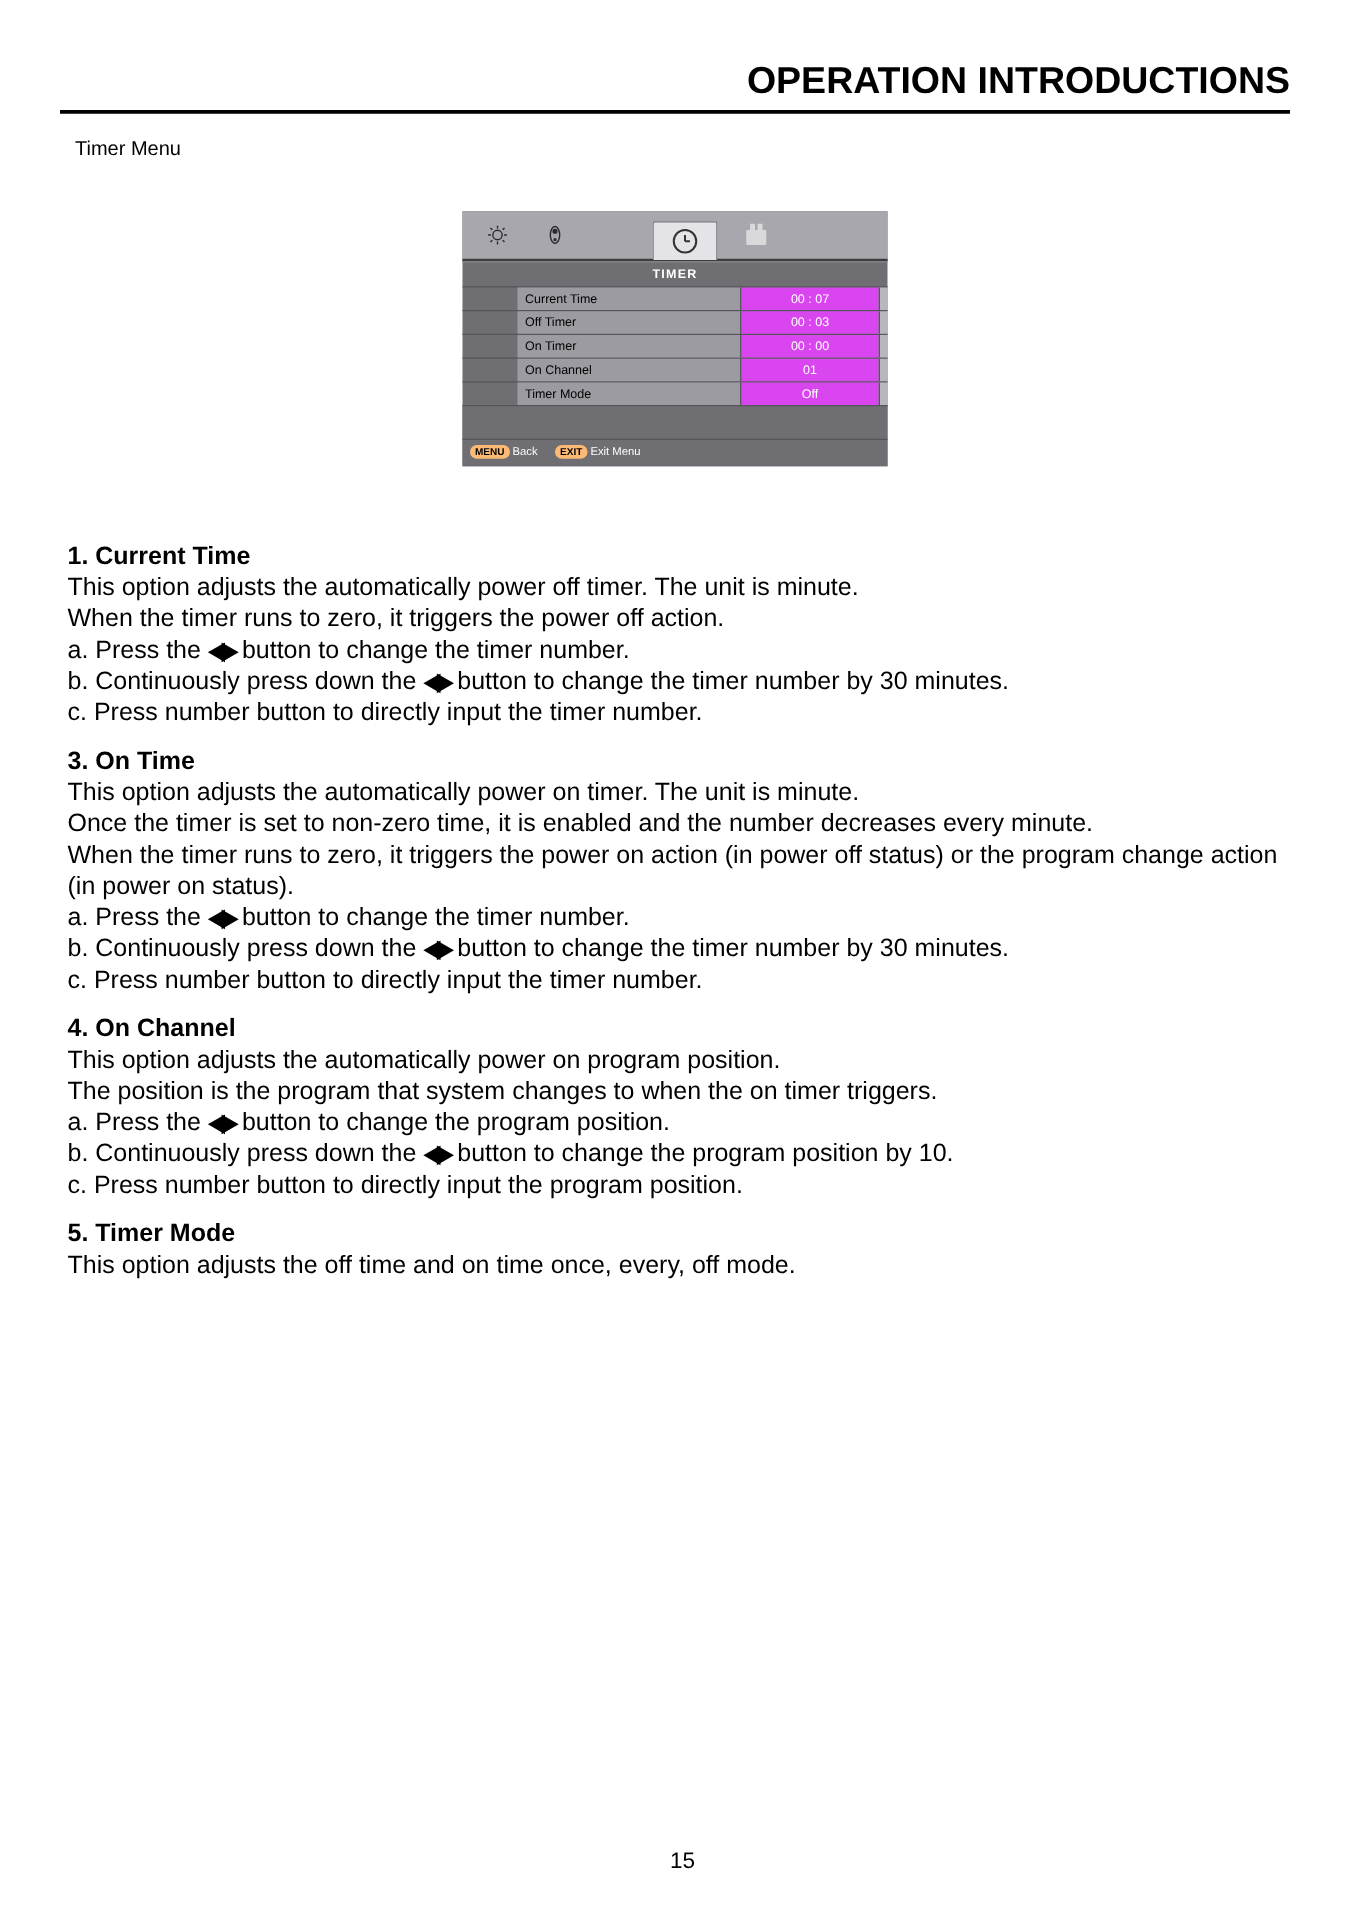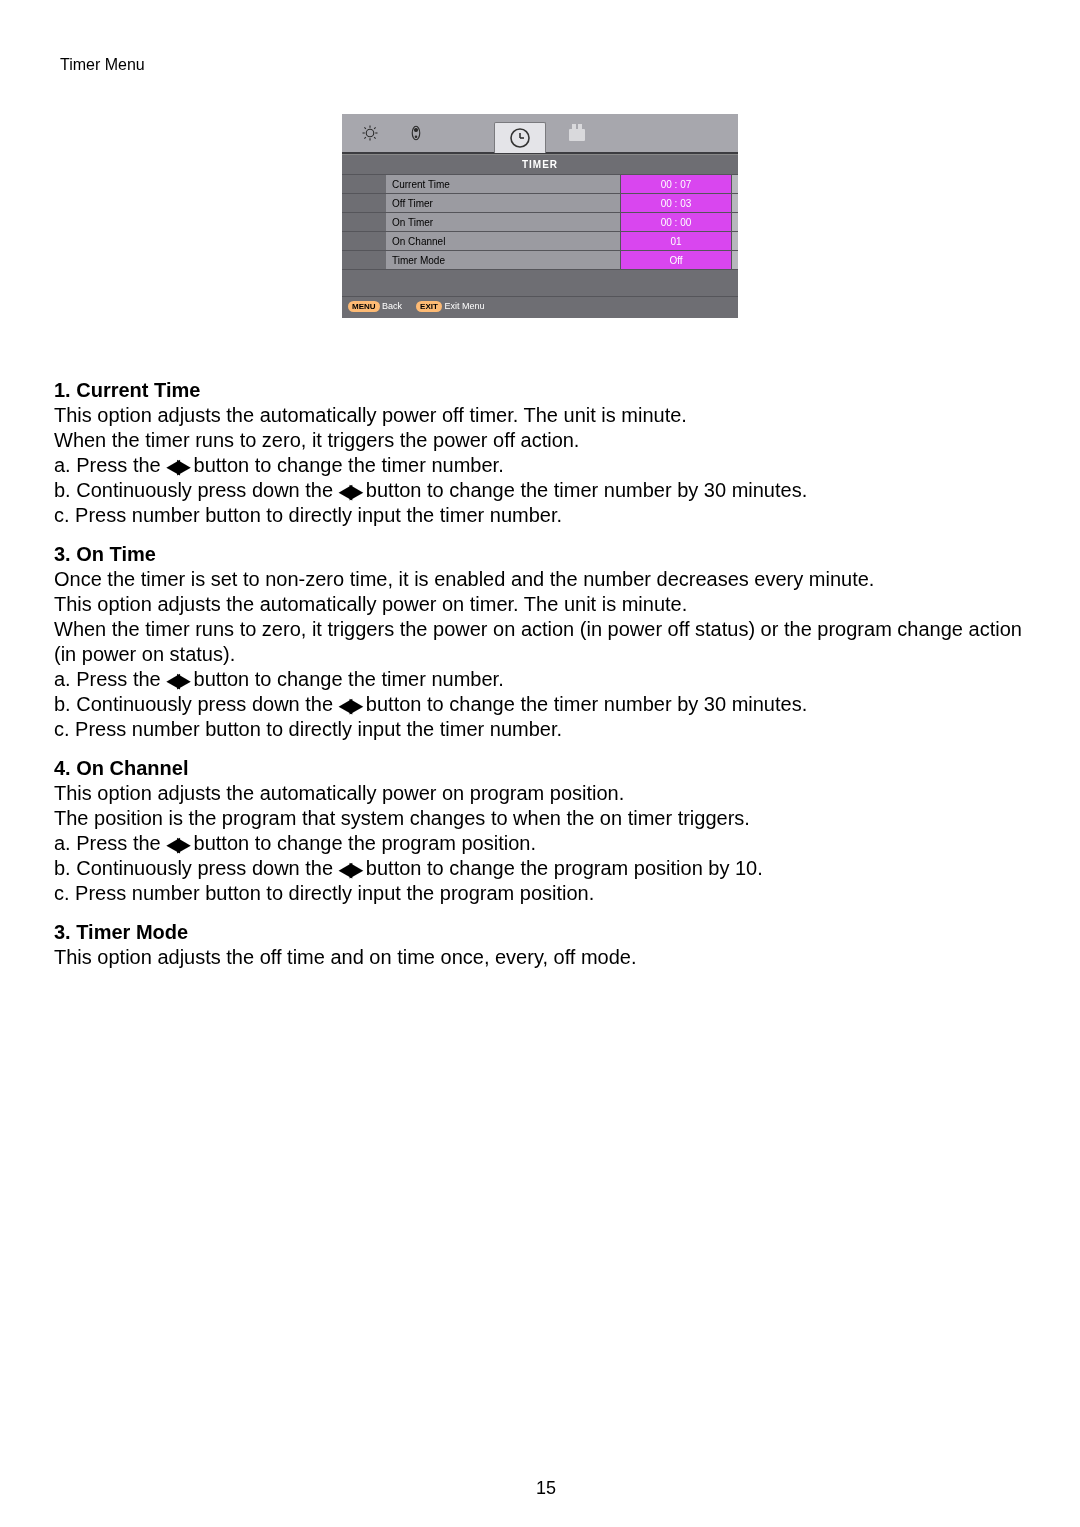--- a/index.html
+++ b/index.html
@@ -25,21 +25,21 @@
     margin-bottom: 20px;
   }
   .section-title {
     font-weight: normal;
     font-size: 16px;
     margin: 8px 0 40px 12px;
   }
 
   
   .osd {
-    width: 396px;
+    width: 340px;
     margin: 0 auto 60px auto;
     background: #6e6e73;
     font-size: 11px;
     color: #fff;
   }
   .osd-tabs {
     display: flex;
     align-items: center;
     height: 38px;
     background: #a7a7ad;
@@ -163,20 +163,21 @@
 
   
   svg.icon { width: 24px; height: 24px; }
   svg.icon-sm { width: 18px; height: 18px; }
 </style>
 </head>
 <body>
 
 <div class="page">
 
+  <div class="header-title">OPERATION INTRODUCTIONS</div>
 
   <div class="section-title">Timer Menu</div>
 
   <div class="osd">
     <div class="osd-tabs">
       <div class="tab-icon">
         <svg class="icon-sm" viewBox="0 0 24 24" fill="none" stroke="currentColor" stroke-width="1.5">
           <circle cx="12" cy="12" r="5"></circle>
             <line x1="12" y1="2" x2="12" y2="5"></line>
             <line x1="12" y1="19" x2="12" y2="22"></line>
@@ -256,30 +257,30 @@
   </div>
 
   <div class="content" id="content">
       <div class="item-heading">1. Current Time</div>
       <div>This option adjusts the automatically power off timer. The unit is minute.</div>
       <div>When the timer runs to zero, it triggers the power off action.</div>
       <div>a. Press the <span class="arrow-glyph">◀▶</span> button to change the timer number.</div>
       <div>b. Continuously press down the <span class="arrow-glyph">◀▶</span> button to change the timer number by 30 minutes.</div>
       <div>c. Press number button to directly input the timer number.</div>
       <div class="item-heading">3. On Time</div>
+      <div>This option adjusts the automatically power on timer. The unit is minute.</div>
       <div>Once the timer is set to non-zero time, it is enabled and the number decreases every minute.</div>
-      <div>This option adjusts the automatically power on timer. The unit is minute.</div>
       <div>When the timer runs to zero, it triggers the power on action (in power off status) or the program change action (in power on status).</div>
       <div>a. Press the <span class="arrow-glyph">◀▶</span>  button to change the timer number.</div>
       <div>b. Continuously press down the <span class="arrow-glyph">◀▶</span> button to change the timer number by 30 minutes.</div>
       <div>c. Press number button to directly input the timer number.</div>
       <div class="item-heading">4. On Channel</div>
       <div>This option adjusts the automatically power on program position.</div>
       <div>The position is the program that system changes to when the on timer triggers.</div>
       <div>a. Press the <span class="arrow-glyph">◀▶</span> button to change the program position.</div>
       <div>b. Continuously press down the <span class="arrow-glyph">◀▶</span> button to change the program position by 10.</div>
       <div>c. Press number button to directly input the program position.</div>
-      <div class="item-heading">3. Timer Mode</div>
+      <div class="item-heading">5. Timer Mode</div>
       <div>This option adjusts the off time and on time once, every, off mode.</div>
     </div>
 
   <div class="page-number">15</div>
 </div>
 
 </body></html>

